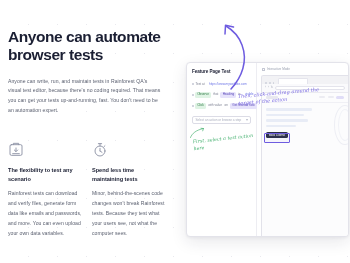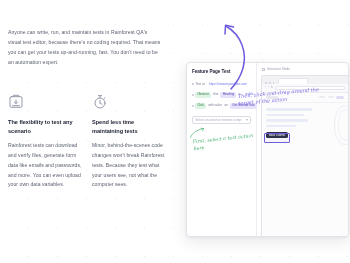--- a/index.html
+++ b/index.html
@@ -363,20 +363,21 @@
 </style>
 </head>
 <body>
 
 <div id="grid-backdrop"></div>
 
 <div id="page">
 
   <div id="left-col">
 
+    <h1 id="page-title">Anyone can automate browser tests</h1>
 
     <p id="intro-paragraph">Anyone can write, run, and maintain tests in Rainforest QA's visual test editor, because there's no coding required. That means you can get your tests up-and-running, fast. You don't need to be an automation expert.</p>
 
     <div id="features">
 
       <div class="feature">
         <div class="feature-icon">
           <svg viewBox="0 0 24 24" fill="none" stroke="currentColor" stroke-width="1.4" stroke-linecap="round" stroke-linejoin="round">
             <rect x="3" y="4" width="18" height="16" rx="2"></rect>
             <path d="M8 4V2h8v2"></path>

